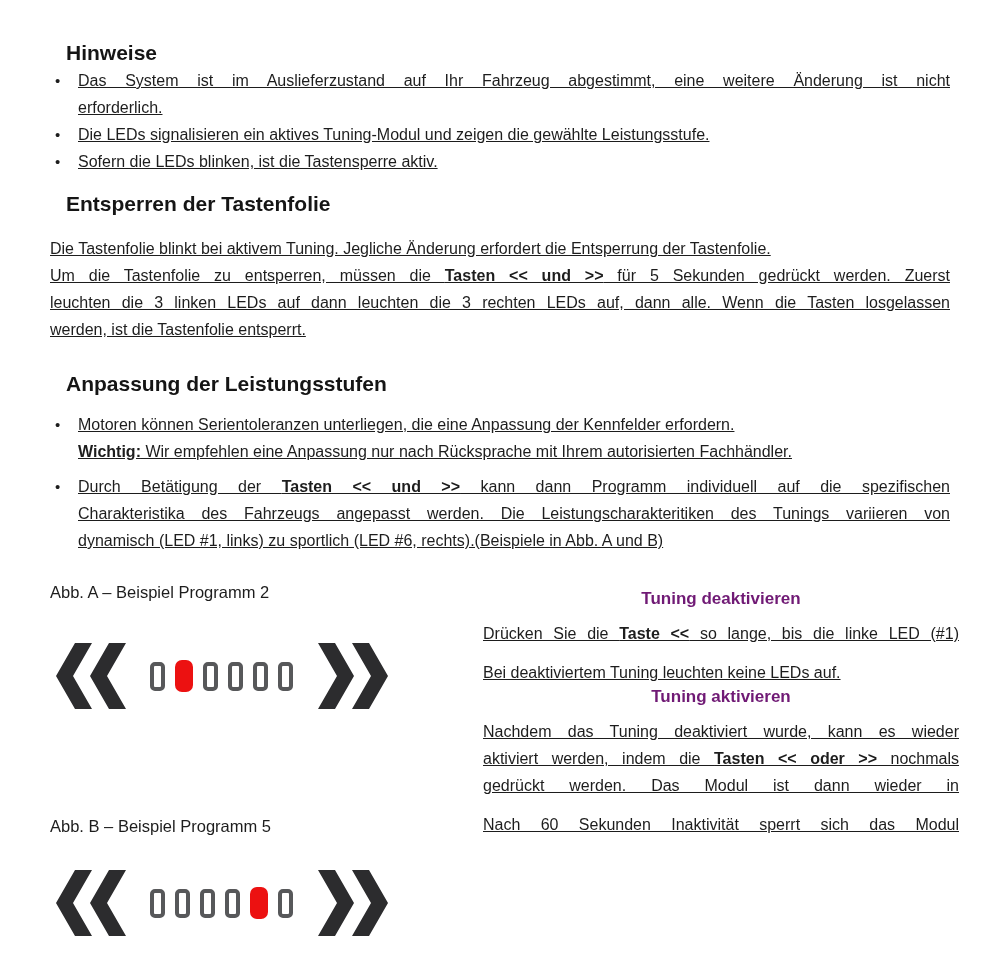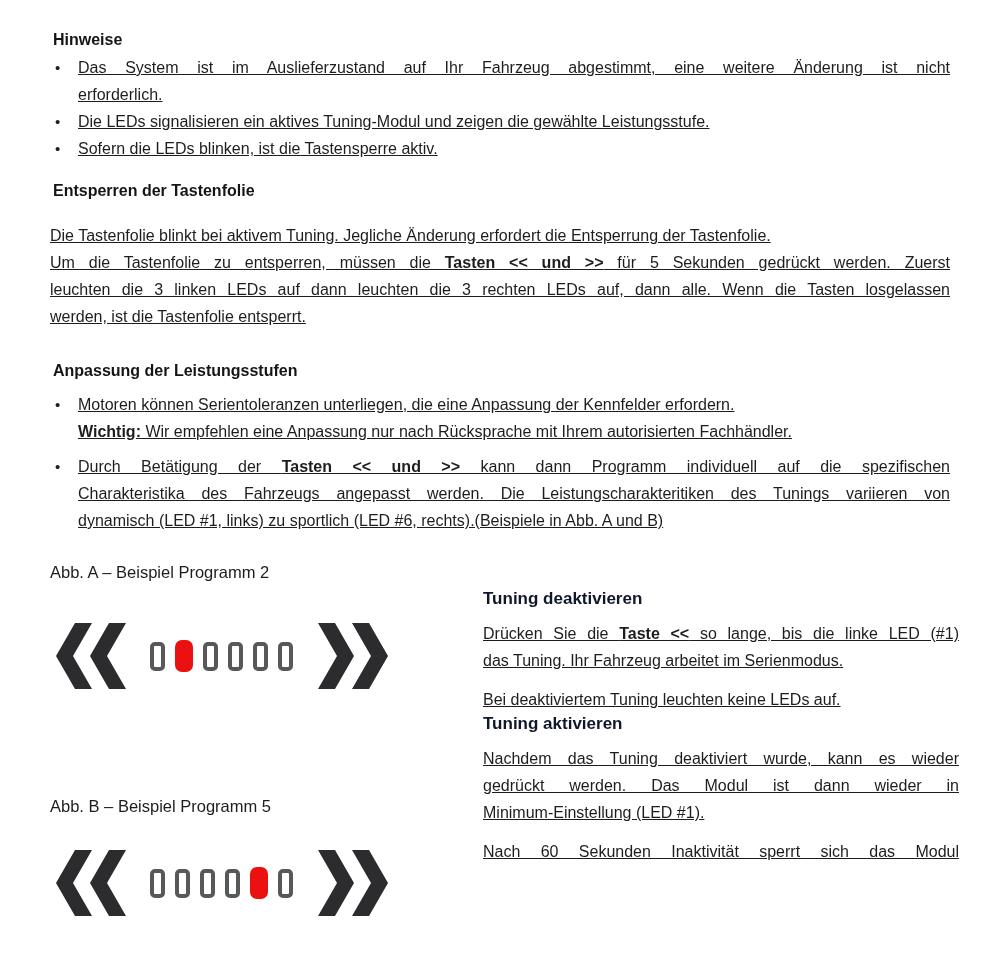--- a/index.html
+++ b/index.html
@@ -14,25 +14,25 @@
     position:relative;
     width:1000px;height:975px;
     background:var(--bg);
     font-family:"Liberation Sans","DejaVu Sans",sans-serif;
     color:var(--text);
     overflow:hidden;
   }
   .left-col{position:absolute;left:50px;top:26px;width:900px;}
   .right-col{position:absolute;left:483px;top:588px;width:476px;}
 
-  .doc-h{font-size:16px;line-height:22px;font-weight:700;margin:3px;color:#151515;}
+  .doc-h{font-size:21px;line-height:22px;font-weight:700;margin:16px;color:#151515;}
   .h-hinweise{margin-bottom:3px;}
   .h-entsperren{margin-top:18px;}
   .h-anpassung{margin-top:30px;}
-  .rc-h{font-size:17px;line-height:22px;font-weight:700;margin:0;color:#0f172a;}
+  .rc-h{font-size:17px;line-height:22px;font-weight:700;margin:0;color:#701a75;text-align:center;}
   .rc-h2{}
 
   .tline{font-size:16px;line-height:27px;text-align:left;text-decoration:underline;}
   .tline.j{text-align:justify;text-align-last:justify;}
   .tline .bold,.bold{font-weight:700;}
 
   .para{margin:0;}
   .para-entsperren{margin-top:20px;}
   .rc-para1{margin-top:10px;}
   .rc-para2{margin-top:12px;}
@@ -168,30 +168,29 @@
         </g>
       </svg>
     </div>
 
   </div>
 
   <div class="right-col">
     <h3 class="rc-h">Tuning deaktivieren</h3>
     <div class="para rc-para1">
         <div class="tline j"><span>Drücken Sie die </span><span class="bold">Taste &lt;&lt;</span><span> so lange, bis die linke LED (#1)</span></div>
-        <div class="tline"><span>das Tuning. Ihr Fahrzeug arbeitet im Serienmodus.</span></div>
       </div>
     <div class="para rc-para2">
         <div class="tline"><span>Bei deaktiviertem Tuning leuchten keine LEDs auf.</span></div>
       </div>
 
     <h3 class="rc-h rc-h2">Tuning aktivieren</h3>
     <div class="para rc-para3">
         <div class="tline j"><span>Nachdem das Tuning deaktiviert wurde, kann es wieder</span></div>
+        <div class="tline j"><span>aktiviert werden, indem die </span><span class="bold">Tasten &lt;&lt; oder &gt;&gt;</span><span> nochmals</span></div>
         <div class="tline j"><span>gedrückt werden. Das Modul ist dann wieder in</span></div>
-        <div class="tline"><span>Minimum-Einstellung (LED #1).</span></div>
       </div>
     <div class="para rc-para4">
         <div class="tline j"><span>Nach 60 Sekunden Inaktivität sperrt sich das Modul</span></div>
       </div>
   </div>
 
 </div>
 
 </body></html>

